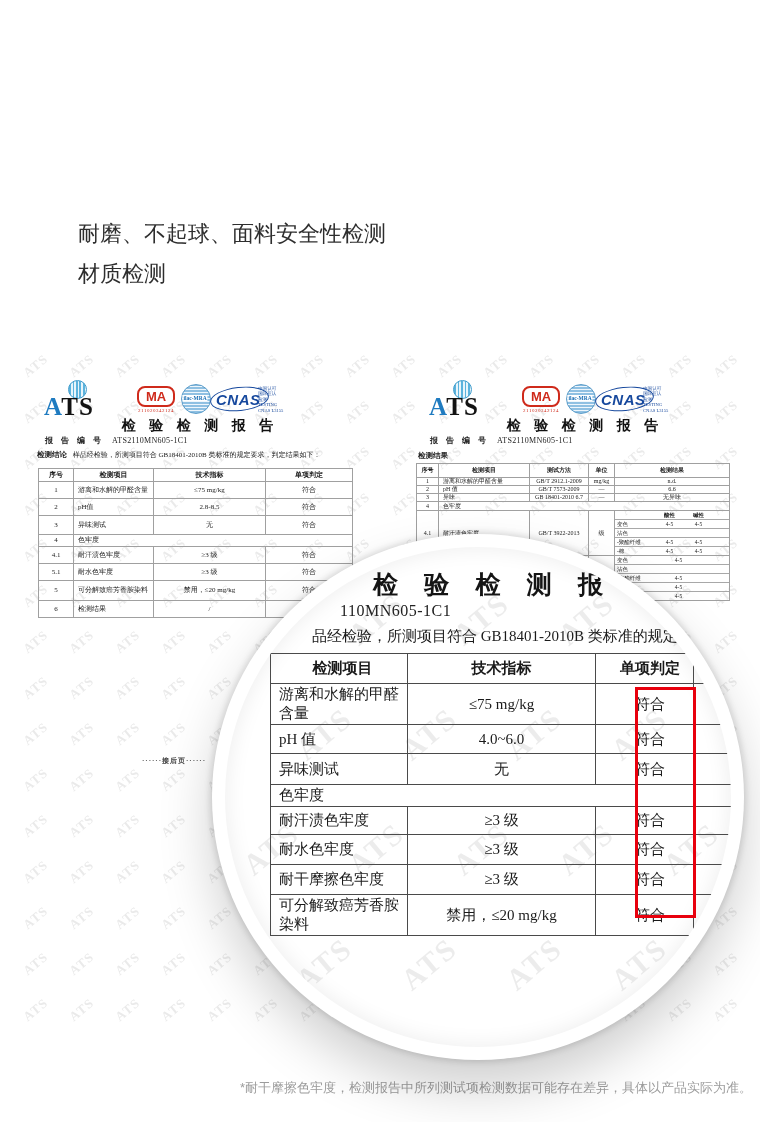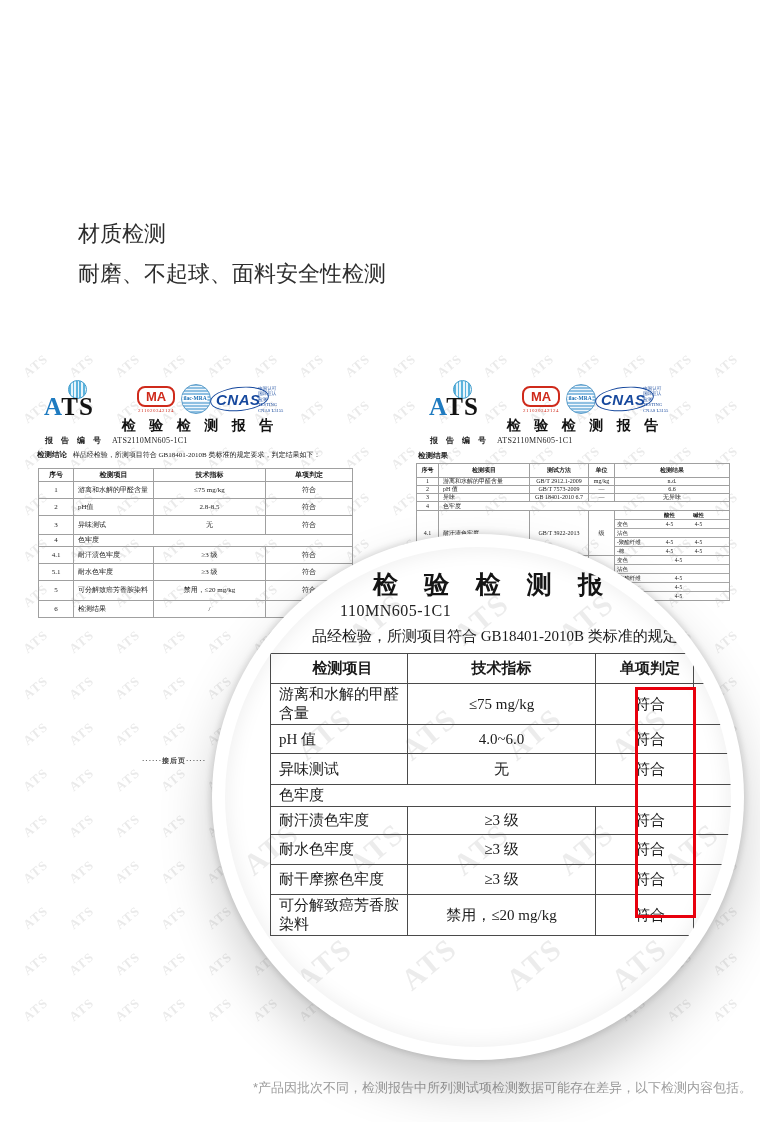--- a/index.html
+++ b/index.html
@@ -344,22 +344,22 @@
       <span class="wm" style="left: 436px; top: 1002px;">ATS</span>
       <span class="wm" style="left: 482px; top: 1002px;">ATS</span>
       <span class="wm" style="left: 528px; top: 1002px;">ATS</span>
       <span class="wm" style="left: 574px; top: 1002px;">ATS</span>
       <span class="wm" style="left: 620px; top: 1002px;">ATS</span>
       <span class="wm" style="left: 666px; top: 1002px;">ATS</span>
       <span class="wm" style="left: 712px; top: 1002px;">ATS</span>
     </div>
 
   <div class="subtitle">
+    <div>耐磨、不起球、面料安全性检测</div>
     <div>材质检测</div>
-    <div>耐磨、不起球、面料安全性检测</div>
   </div>
 
   <div class="doc doc-left">
     <div class="ats-logo">
       <span class="ats-globe"></span>
       <span class="ats-text">ATS</span>
     </div>
     <div class="ma-logo">
       <span class="ma-box">MA</span>
       <span class="ma-num">211020342124</span>
@@ -700,15 +700,15 @@
             <td class="c1">可分解致癌芳香胺染料</td>
             <td class="c2">禁用，≤20 mg/kg</td>
             <td class="c3">符合</td>
             <td class="c4"></td>
           </tr>
         </tbody>
       </table>
     <div class="red-box" id="red-box" style="border-color: rgb(232, 0, 13);"></div>
   </div>
 
-  <div class="footnote">*产品因批次不同，检测报告中所列测试项检测数据可能存在差异，以下检测内容包括。</div>
+  <div class="footnote">*耐干摩擦色牢度，检测报告中所列测试项检测数据可能存在差异，具体以产品实际为准。</div>
 
 </div>
 
 </body></html>

